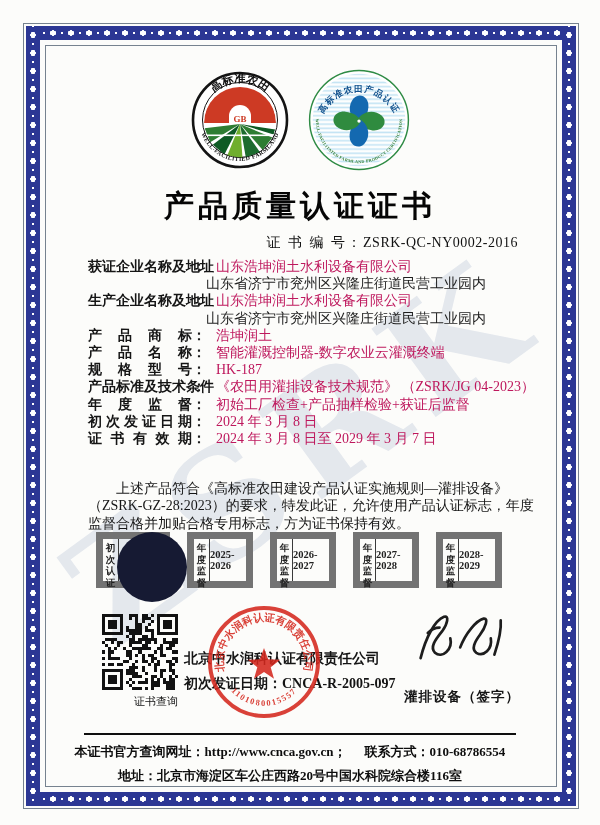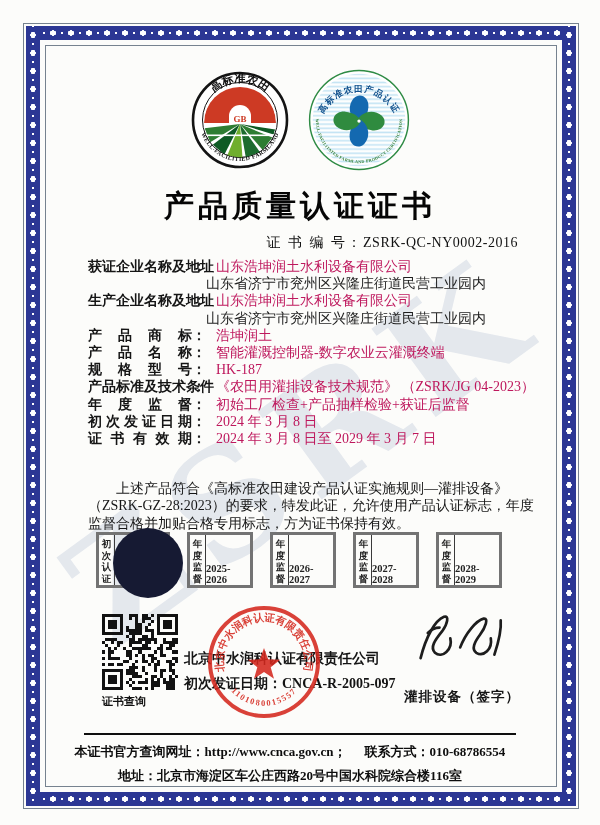--- a/index.html
+++ b/index.html
@@ -43,35 +43,35 @@
           font-weight:bold;color:#151515;vertical-align:top;}
   .fcolon{font-weight:bold;margin-right:4px;}
   .fvalue{color:#be185d;padding-left:6px;}
   .fcont{margin-left:118px;color:#1d1d1d;}
 
   .statement{position:absolute;left:88px;top:480px;width:448px;z-index:2;
              font-size:14px;line-height:17.4px;text-indent:2em;color:#161616;}
 
   .sboxes{position:absolute;left:96px;top:532px;width:406px;height:56px;z-index:2;
           display:flex;justify-content:space-between;}
-  .sbox{position:relative;height:56px;border:3px solid #737373;display:flex;background:transparent;box-sizing:border-box;align-items:flex-end;}
+  .sbox{position:relative;height:56px;border:7px solid #737373;display:flex;background:transparent;box-sizing:border-box;}
   .sbox.first{width:74px;}
   .sbox.rest{width:66px;}
   .vlab{width:16px;border-right:1px solid #3a3a3a;box-sizing:border-box;display:block;
         font-size:9.5px;line-height:11.5px;text-align:center;padding-top:4px;
         word-break:break-all;color:#222;font-weight:bold;}
   .syr{flex:1;display:flex;align-items:center;justify-content:center;
        font-size:10.5px;font-weight:bold;color:#222;letter-spacing:0;}
   .ink{position:absolute;width:70px;height:70px;border-radius:50%;background:#161a33;
        left:14px;top:-7px;z-index:3;}
 
   .qr{position:absolute;left:102px;top:614px;width:76px;height:76px;z-index:2;}
   .qr svg{width:76px;height:76px;display:block;}
-  .qr-label{position:absolute;left:102px;top:694px;width:76px;text-align:left;z-index:2;
-            font-size:11px;font-weight:bold;color:#111;}
+  .qr-label{position:absolute;left:102px;top:694px;width:76px;text-align:right;z-index:2;
+            font-size:11px;font-weight:normal;color:#111;}
 
   .issuer{position:absolute;left:184px;top:650px;z-index:2;font-size:14px;font-weight:bold;color:#141414;}
   .issuer .l2{margin-top:7px;}
   .seal{position:absolute;left:204px;top:602px;width:120px;height:120px;z-index:4;opacity:0.88;}
 
   .signature{position:absolute;left:406px;top:606px;width:112px;height:72px;z-index:2;}
   .sign-label{position:absolute;left:402px;top:688px;width:120px;text-align:center;z-index:2;
               font-size:13.5px;font-weight:bold;color:#151515;letter-spacing:1px;}
 
   .divider{position:absolute;left:84px;top:733px;width:432px;border-top:2px solid #0e0e0e;z-index:2;}

